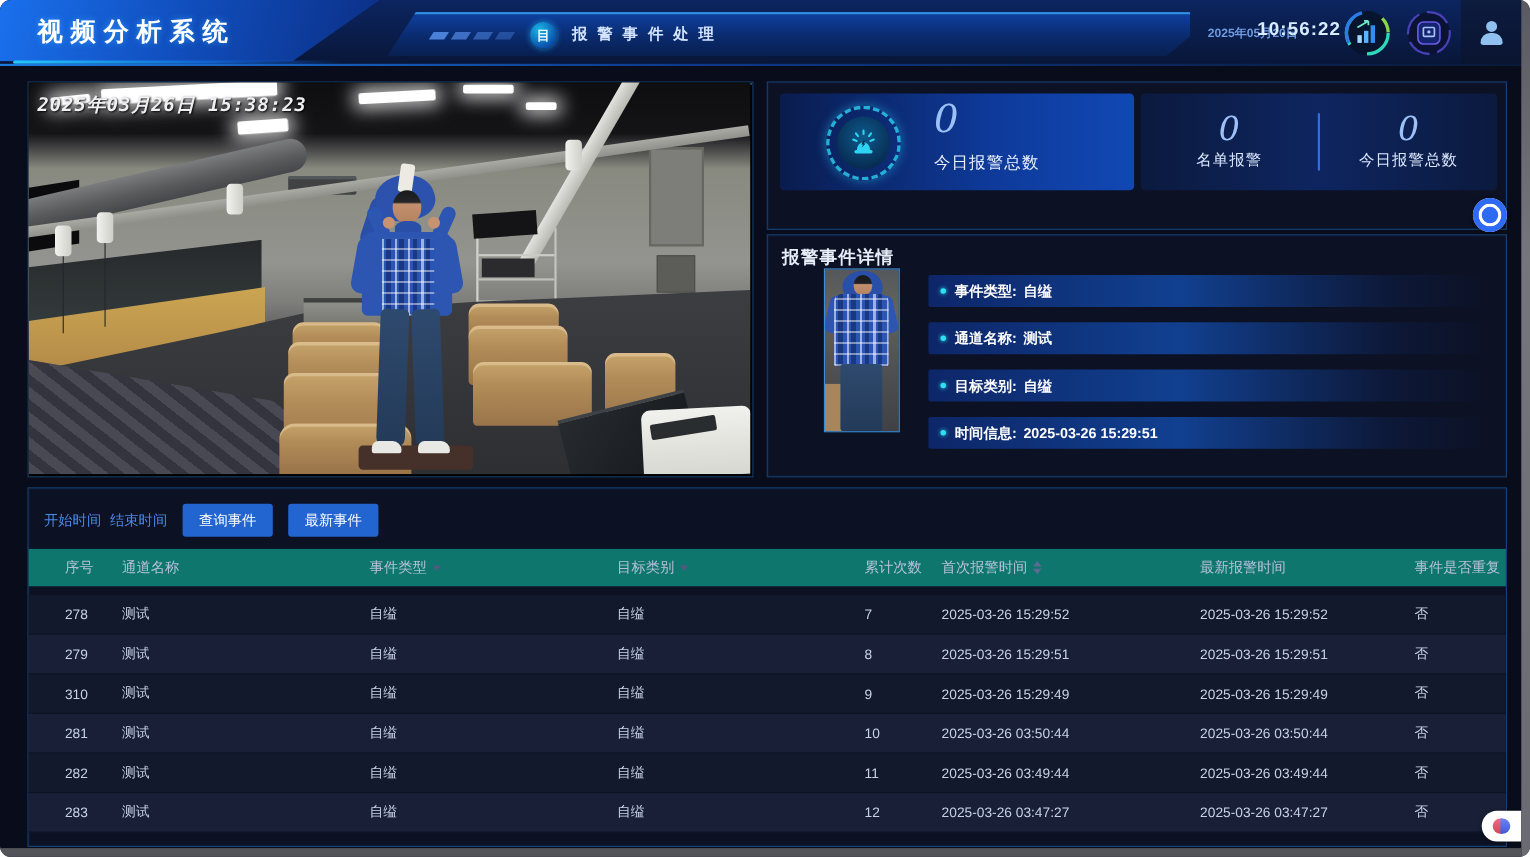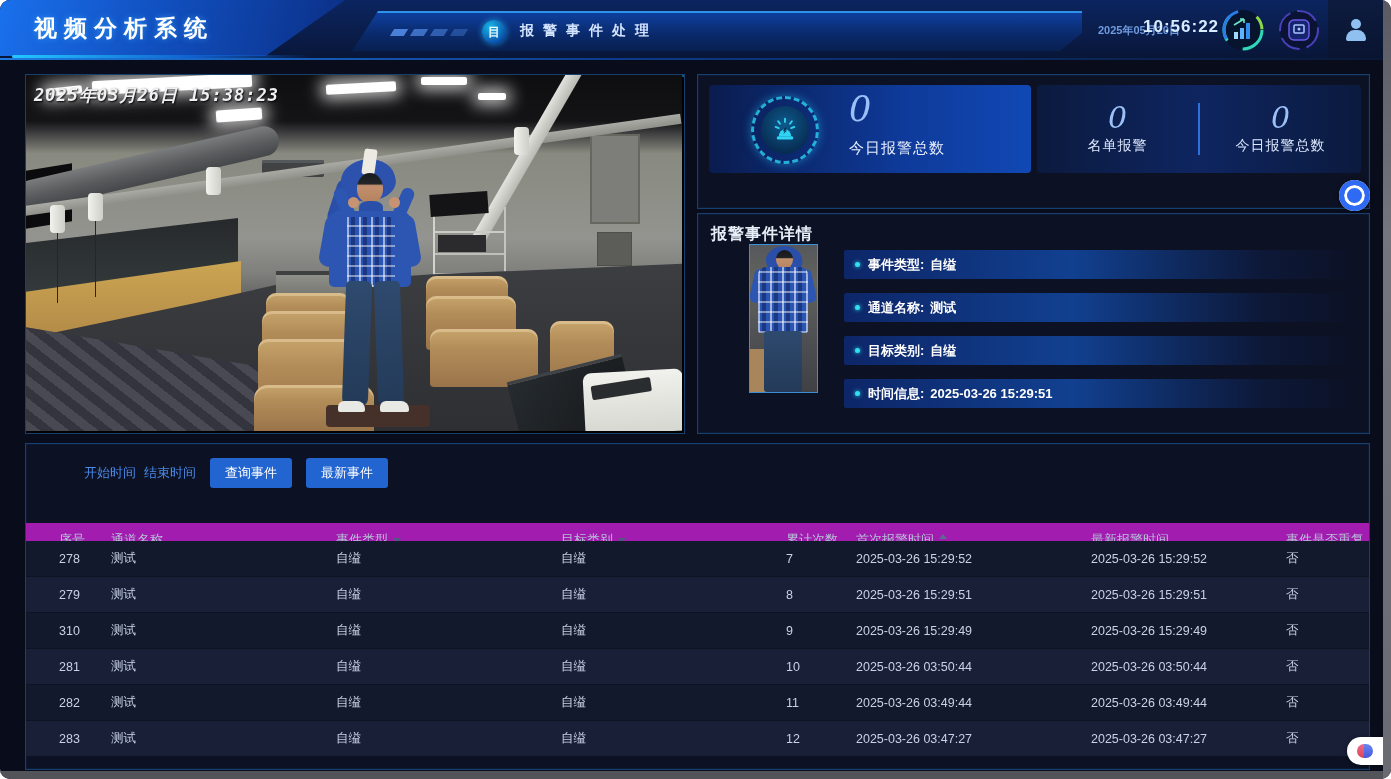--- a/index.html
+++ b/index.html
@@ -102,31 +102,31 @@
   .details-title{position:absolute;left:13px;top:10px;font-size:16px;font-weight:bold;color:#e8eef8;letter-spacing:1px;font-family:Liberation Mono, monospace;}
   .thumb{position:absolute;left:51px;top:30px;width:67px;height:147px;border:1px solid #3a8fd8;overflow:hidden;background:linear-gradient(180deg,#55585c 0%,#63645c 25%,#4f5154 60%,#3f4144 100%);}
   .thumb i{position:absolute;display:block;}
   .fields{position:absolute;left:146px;top:36px;width:507px;}
   .fieldbar{height:29px;margin-bottom:14px;border-radius:2px;background:linear-gradient(90deg,#0d2668 0%,#114090 45%,rgba(16,48,120,.25) 82%,rgba(10,20,50,.08) 100%);display:flex;align-items:center;padding-left:11px;}
   .bullet{width:5px;height:5px;border-radius:50%;background:#2ee0f0;margin-right:8px;box-shadow:0 0 4px #2ee0f0;}
   .f-label{font-size:13px;font-weight:bold;color:#fff;}
   .f-value{font-size:13px;font-weight:bold;color:#fff;margin-left:6px;}
 
   
-  .query-bar{position:absolute;left:14px;top:14px;height:30px;display:flex;align-items:center;margin-left:44px;}
+  .query-bar{position:absolute;left:14px;top:14px;height:30px;display:flex;align-items:center;}
   .q-label{font-size:13px;color:#4a8ae8;margin-right:8px;}
   .q-input-wrap{position:relative;margin-right:16px;}
   .q-input{width:122px;height:28px;background:#0a0f24;border:1px solid #28487e;border-radius:3px;color:#dce6f8;font-size:11.5px;padding:0 24px 0 8px;font-family:"Liberation Sans",sans-serif;outline:none;}
   .cal{position:absolute;right:7px;top:9px;width:12px;height:11px;border:1px solid #6a7694;border-radius:2px;}
   .cal:before{content:"";position:absolute;left:0;right:0;top:2px;height:1px;background:#6a7694;}
   .cal:after{content:"";position:absolute;left:2px;top:-3px;width:2px;height:3px;background:#6a7694;box-shadow:5px 0 0 #6a7694;}
   .q-btn{height:30px;padding:0 15px;margin-right:14px;background:#2264d0;border:none;border-radius:3px;color:#fff;font-size:13px;cursor:pointer;font-family:"Liberation Sans",sans-serif;}
 
   
-  .thead{position:absolute;left:0;top:55px;width:100%;height:34px;background:#a21caf;display:grid;grid-template-columns:52px 225px 225px 225px 70px 235px 195px auto;padding-left:33px;box-sizing:border-box;align-items:center;color:#b6c0d8;font-size:13px;margin-top:24px;}
+  .thead{position:absolute;left:0;top:55px;width:100%;height:34px;background:#0f766e;display:grid;grid-template-columns:52px 225px 225px 225px 70px 235px 195px auto;padding-left:33px;box-sizing:border-box;align-items:center;color:#b6c0d8;font-size:13px;}
   .th{display:flex;align-items:center;gap:5px;}
   .caret{width:0;height:0;border-left:4px solid transparent;border-right:4px solid transparent;border-top:5px solid #4e5a80;}
   .sorter{display:inline-flex;flex-direction:column;gap:2px;}
   .sorter .up{width:0;height:0;border-left:4px solid transparent;border-right:4px solid transparent;border-bottom:5px solid #5c6a94;}
   .sorter .dn{width:0;height:0;border-left:4px solid transparent;border-right:4px solid transparent;border-top:5px solid #5c6a94;}
   .tbody{position:absolute;left:0;top:97px;width:100%;}
   .trow{height:36px;display:grid;grid-template-columns:52px 225px 225px 225px 70px 235px 195px auto;padding-left:33px;box-sizing:border-box;align-items:center;font-size:12.5px;color:#c8d2e6;background:#13192c;border-bottom:1px solid #0e1322;}
   .trow.alt{background:#181f36;}
 
   .brain-pill{position:absolute;left:1347px;top:737px;width:36px;height:28px;background:#fff;border-radius:14px 0 0 14px;display:flex;align-items:center;justify-content:center;box-shadow:0 1px 4px rgba(0,0,0,.4);}

